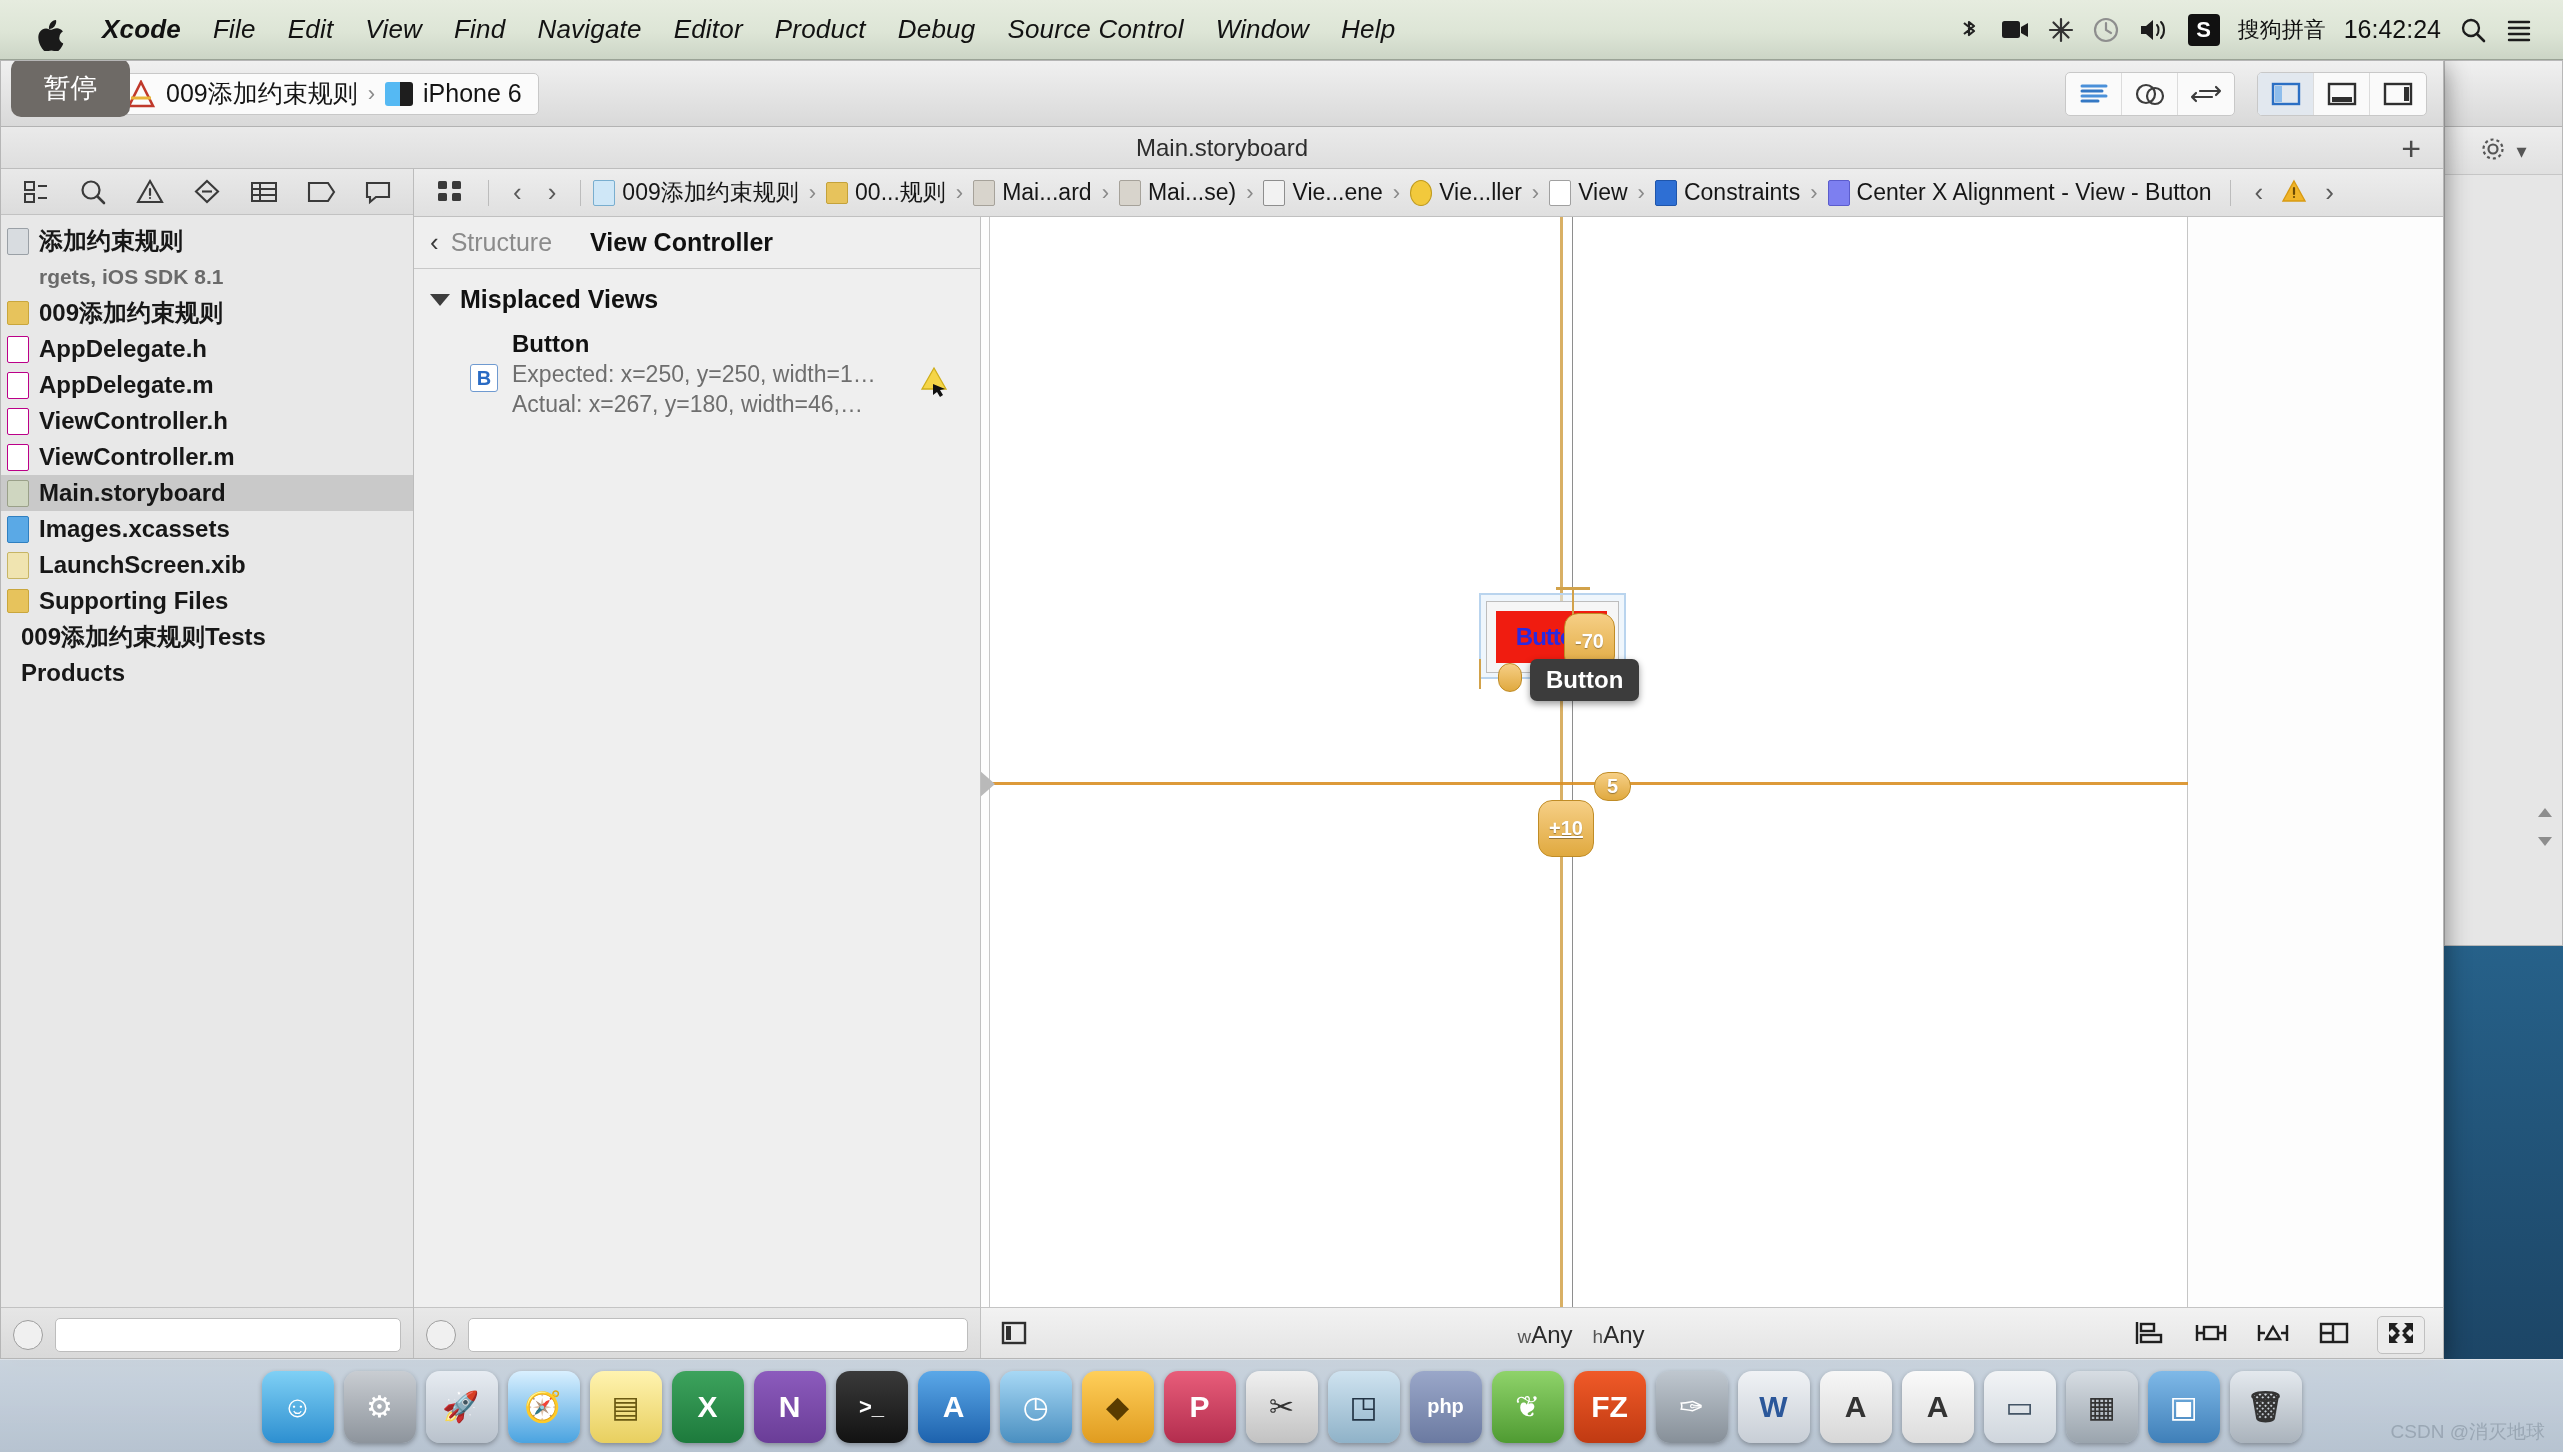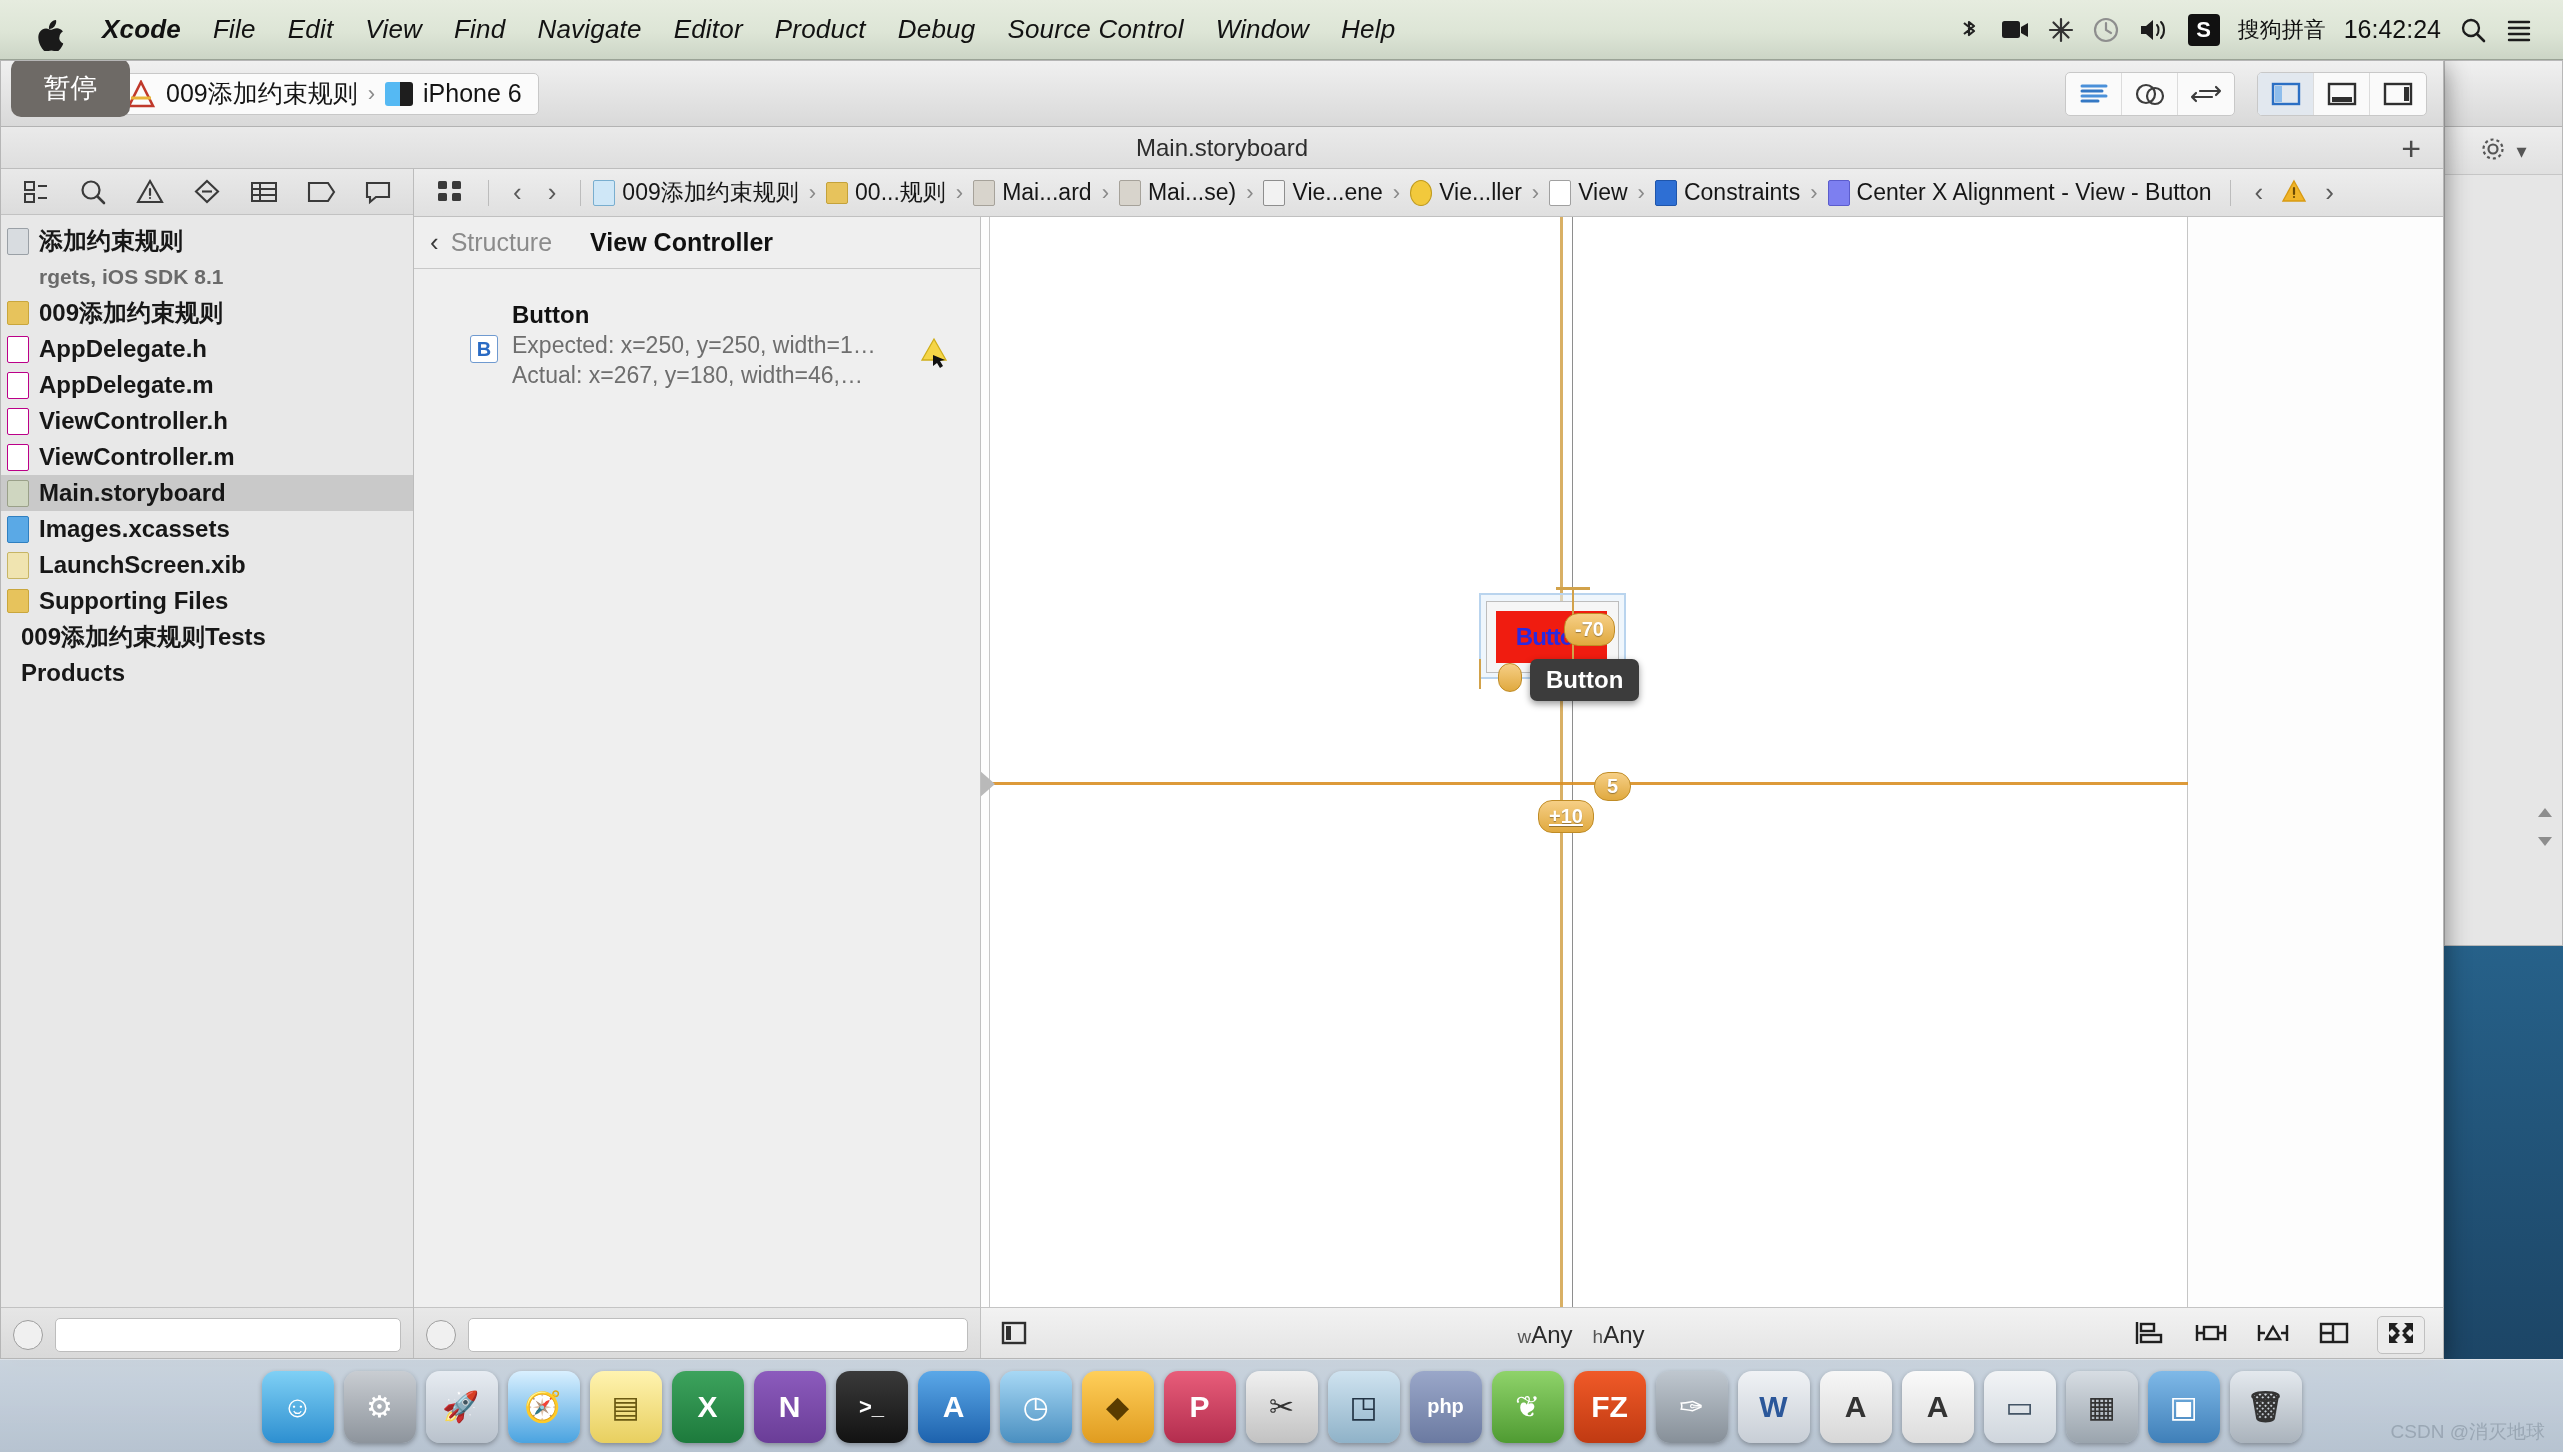--- a/index.html
+++ b/index.html
@@ -133,21 +133,21 @@
     border-right:1px solid #c6c6c6; background:#fff;}
   .vline{ position:absolute; top:0; bottom:0; width:3px; background:#d2a24a; opacity:.85;}
   .vline2{ position:absolute; top:0; bottom:0; width:1px; background:#8e8e8e; }
   .hline{ position:absolute; left:8px; right:255px; height:3px; background:#d98f24; opacity:.9;}
   .lefttri{ position:absolute; width:0;height:0;border-top:14px solid transparent;border-bottom:14px solid transparent;border-left:16px solid #b9b9b9;}
   .selbox{ position:absolute; border:1px solid #bdbdbd; background:#f6f6f6; }
   .redbtn{ position:absolute; background:#f01c10; display:flex;align-items:center;justify-content:center;}
   .redbtn span{ color:#2a2ae0; font-size:24px; font-weight:bold; letter-spacing:-1px; }
   .badge{ position:absolute; background:linear-gradient(180deg,#f6cf86,#e0a93f);
     border:1px solid #c08c26; border-radius:14px; color:#fff; font-size:20px; font-weight:bold;
-    display:flex;align-items:center;justify-content:center; padding:4px 10px; text-shadow:0 1px 1px rgba(0,0,0,.35);}
+    display:flex;align-items:center;justify-content:center; padding:16px 10px; text-shadow:0 1px 1px rgba(0,0,0,.35);}
   .ttip{ position:absolute; background:#3c3c3c; color:#fff; border-radius:7px; padding:7px 16px;
     font-size:24px; font-weight:bold; box-shadow:0 3px 7px rgba(0,0,0,.4);}
   .cpin{ position:absolute; background:#d2a24a; }
 
   .canvasbottom{ height:54px;border-top:1px solid #c4c4c4;background:linear-gradient(180deg,#f2f2f2,#e3e3e3);
     display:flex;align-items:center;padding:0 18px; }
   .sizeclass{ margin:0 auto; font-size:24px; color:#2b2b2b;}
   .sizeclass .sm{ font-size:19px; color:#555;}
   .cb-right{ display:flex; align-items:center; gap:26px; }
 
@@ -505,20 +505,24 @@
 
       <div class="editsplit">
 
         <div class="doccol">
           <div class="dochdr">
             <span class="back">‹</span>
             <span class="stru">Structure</span>
             <span class="vctitle">View Controller</span>
           </div>
           <div class="docbody">
+            <div class="grphdr">
+              <span class="tri"></span>
+              <span>Misplaced Views</span>
+            </div>
             <div class="issue">
               <span class="bbox">B</span>
               <span class="txt">
                 <span class="tt">Button</span>
                 <span class="ln">Expected: x=250, y=250, width=1…</span>
                 <span class="ln">Actual: x=267, y=180, width=46,…</span>
               </span>
               <span class="fixwarn">
                 <svg width="34" height="32" viewBox="0 0 34 32">
                     <path d="M14 2l12 21H2z" fill="#f5d547" stroke="#cfae1a" stroke-width="1.3"></path>

